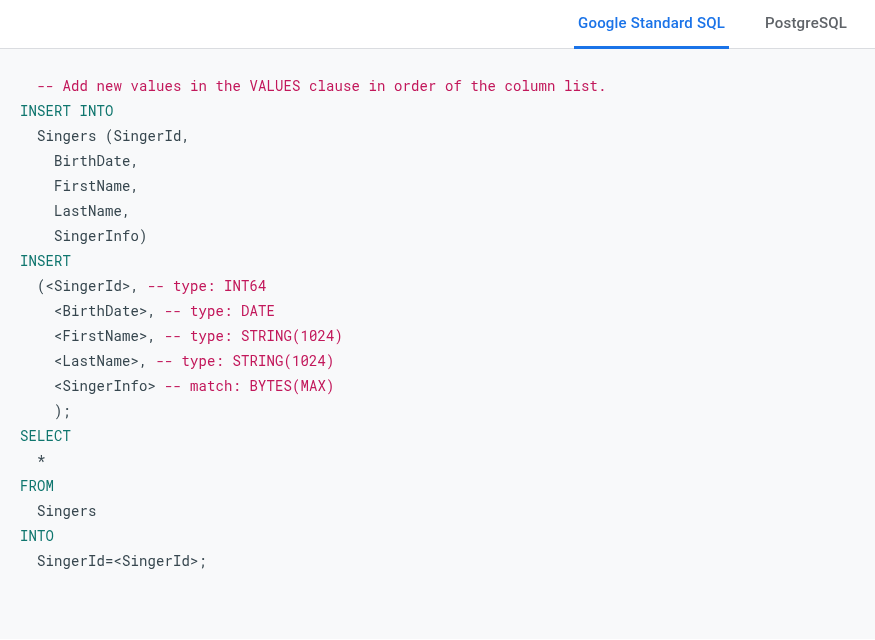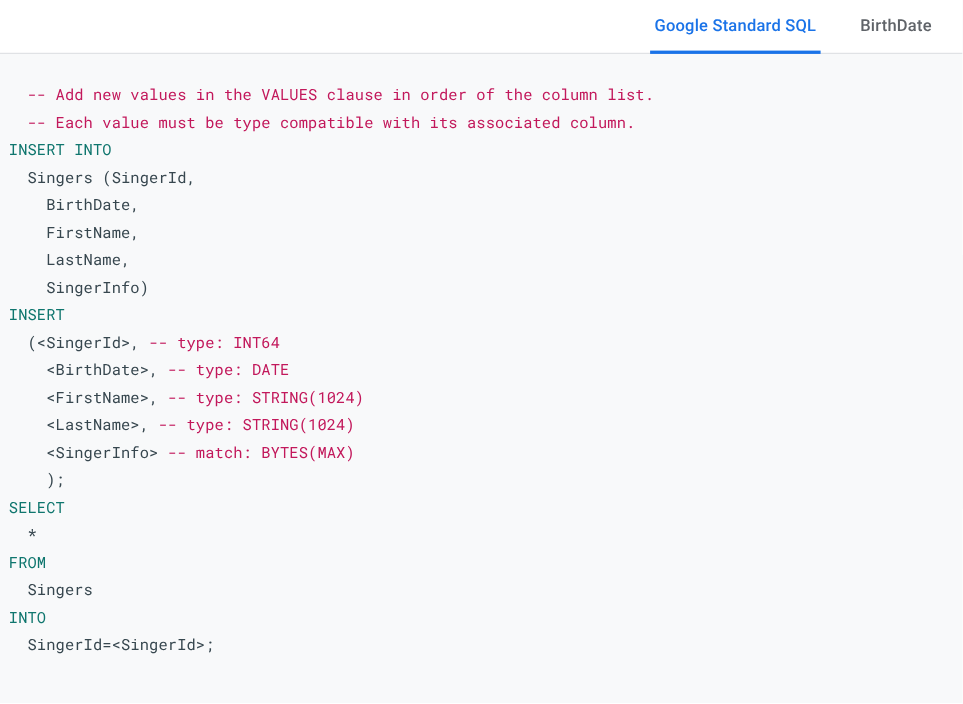--- a/index.html
+++ b/index.html
@@ -30,21 +30,21 @@
       border-bottom: 3px solid transparent;
       margin-bottom: -1px;
       font-weight: 500;
     }
     .tab.active {
       color: #1a73e8;
       border-bottom-color: #1a73e8;
     }
     .code-panel {
       background: #f8f9fa;
-      padding: 24px 8px 24px 8px;
+      padding: 24px 8px 24px 20px;
       font-family: 'Roboto Mono', Consolas, Monaco, monospace;
       font-size: 14px;
       line-height: 25px;
       letter-spacing: 0.1px;
       color: #37474f;
       height: calc(640px - 50px);
       overflow: auto;
     }
     .code-panel pre {
       font-family: inherit;
@@ -52,26 +52,25 @@
     }
     .c-comment { color: #c2185b; }
     .c-keyword { color: #0f766e; }
     .c-text { color: #37474f; }
   </style>
 </head>
 <body>
 
 <div class="tabs">
   <div class="tab active">Google Standard SQL</div>
-  <div class="tab">BirthDate</div>
+  <div class="tab">PostgreSQL</div>
 </div>
 
 <div class="code-panel">
   <pre id="code-block"><span class="c-comment">  -- Add new values in the VALUES clause in order of the column list.
-</span><span class="c-comment">  -- Each value must be type compatible with its associated column.
 </span><span class="c-keyword">INSERT INTO</span><span class="c-text">
   Singers (SingerId,
     BirthDate,
     FirstName,
     LastName,
     SingerInfo)
 </span><span class="c-keyword">INSERT</span><span class="c-text">
   (&lt;SingerId&gt;, </span><span class="c-comment">-- type: INT64</span><span class="c-text">
     &lt;BirthDate&gt;, </span><span class="c-comment">-- type: DATE</span><span class="c-text">
     &lt;FirstName&gt;, </span><span class="c-comment">-- type: STRING(1024)</span><span class="c-text">

